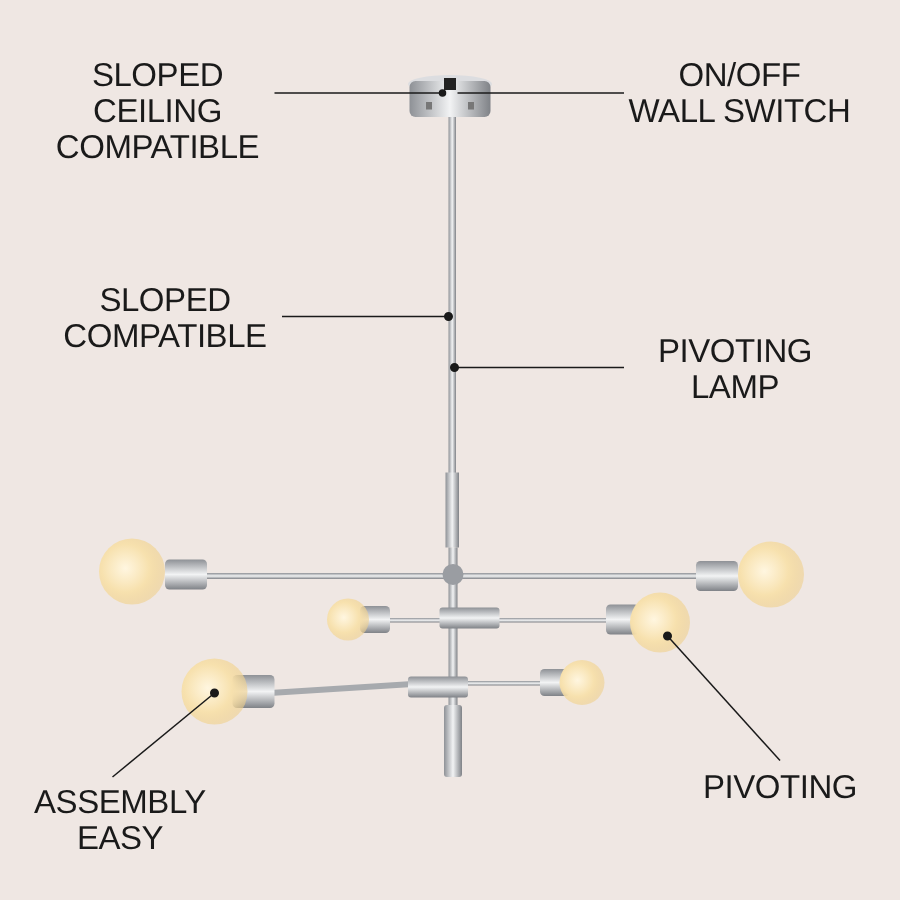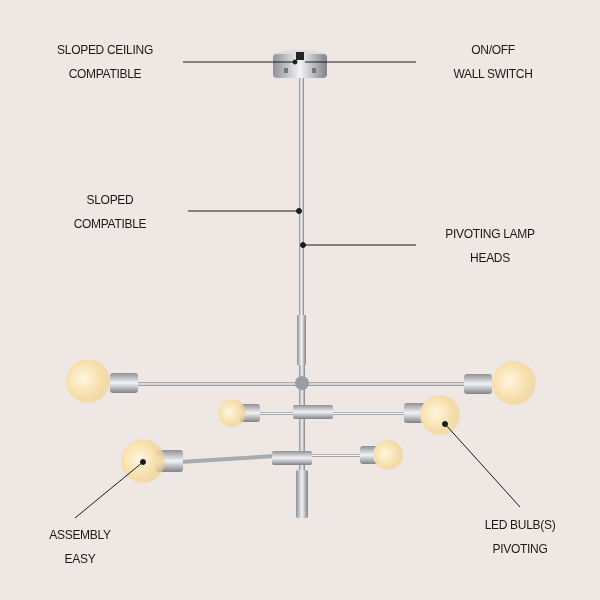--- a/index.html
+++ b/index.html
@@ -1,17 +1,17 @@
 <!DOCTYPE html>
 <html><head>
 <meta charset="utf-8">
 <style>
   html, body { margin:0; padding:0; }
   body { width:600px; height:600px; background:#efe7e3; position:relative; overflow:hidden; font-family:"Liberation Sans", sans-serif; }
-  .label { position:absolute; color:#1a1a1a; font-size:12px; line-height:24px; text-align:center; letter-spacing:-0.3px; }
+  .label { position:absolute; color:#1a1a1a; font-size:22px; line-height:24px; text-align:center; letter-spacing:-0.3px; }
   svg.art { position:absolute; left:0; top:0; }
 </style>
 </head>
 <body>
 
 <svg class="art" width="600" height="600" viewBox="0 0 600 600">
   <defs>
     <linearGradient id="chrome" x1="0" x2="1">
       <stop offset="0" stop-color="#8e9196"></stop>
       <stop offset="0.5" stop-color="#f2f3f4"></stop>
@@ -89,24 +89,22 @@
   <div>WALL SWITCH</div>
 </div>
 
 <div class="label" style="left:35px; top:188px; width:150px;">
   <div>SLOPED</div>
   <div>COMPATIBLE</div>
 </div>
 
 <div class="label" style="left:410px; top:222px; width:160px;">
   <div>PIVOTING LAMP</div>
-  <div>HEADS</div>
 </div>
 
 <div class="label" style="left:15px; top:523px; width:130px;">
   <div>ASSEMBLY</div>
   <div>EASY</div>
 </div>
 
 <div class="label" style="left:445px; top:513px; width:150px;">
-  <div>LED BULB(S)</div>
   <div>PIVOTING</div>
 </div>
 
 </body></html>

